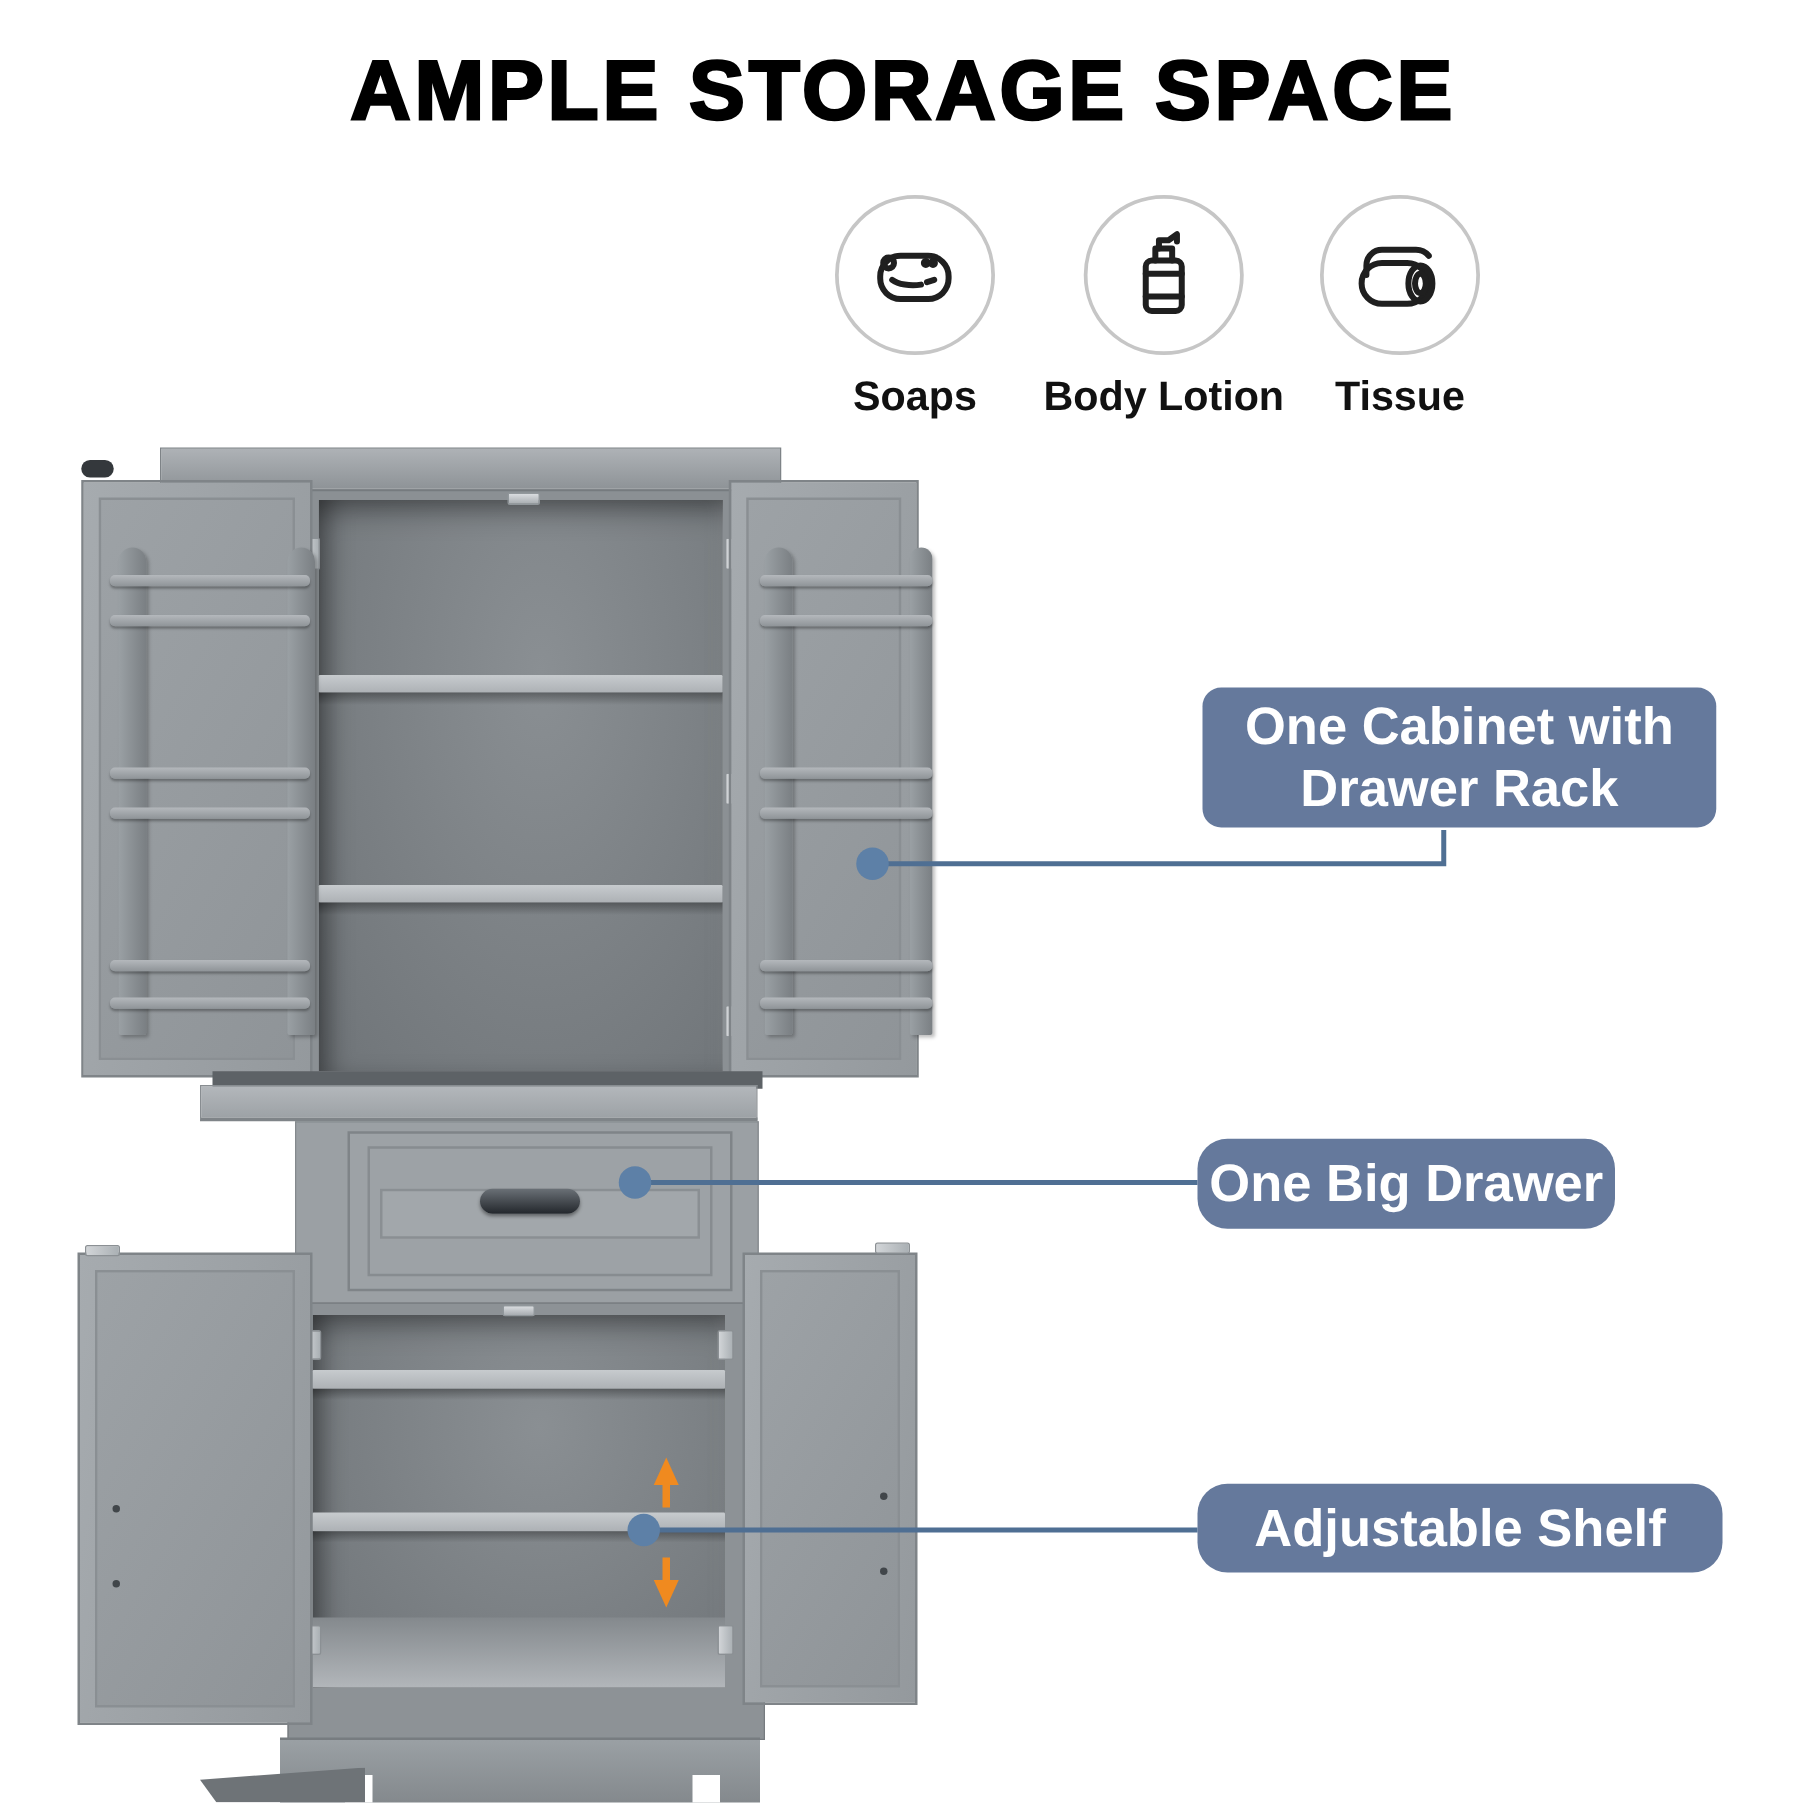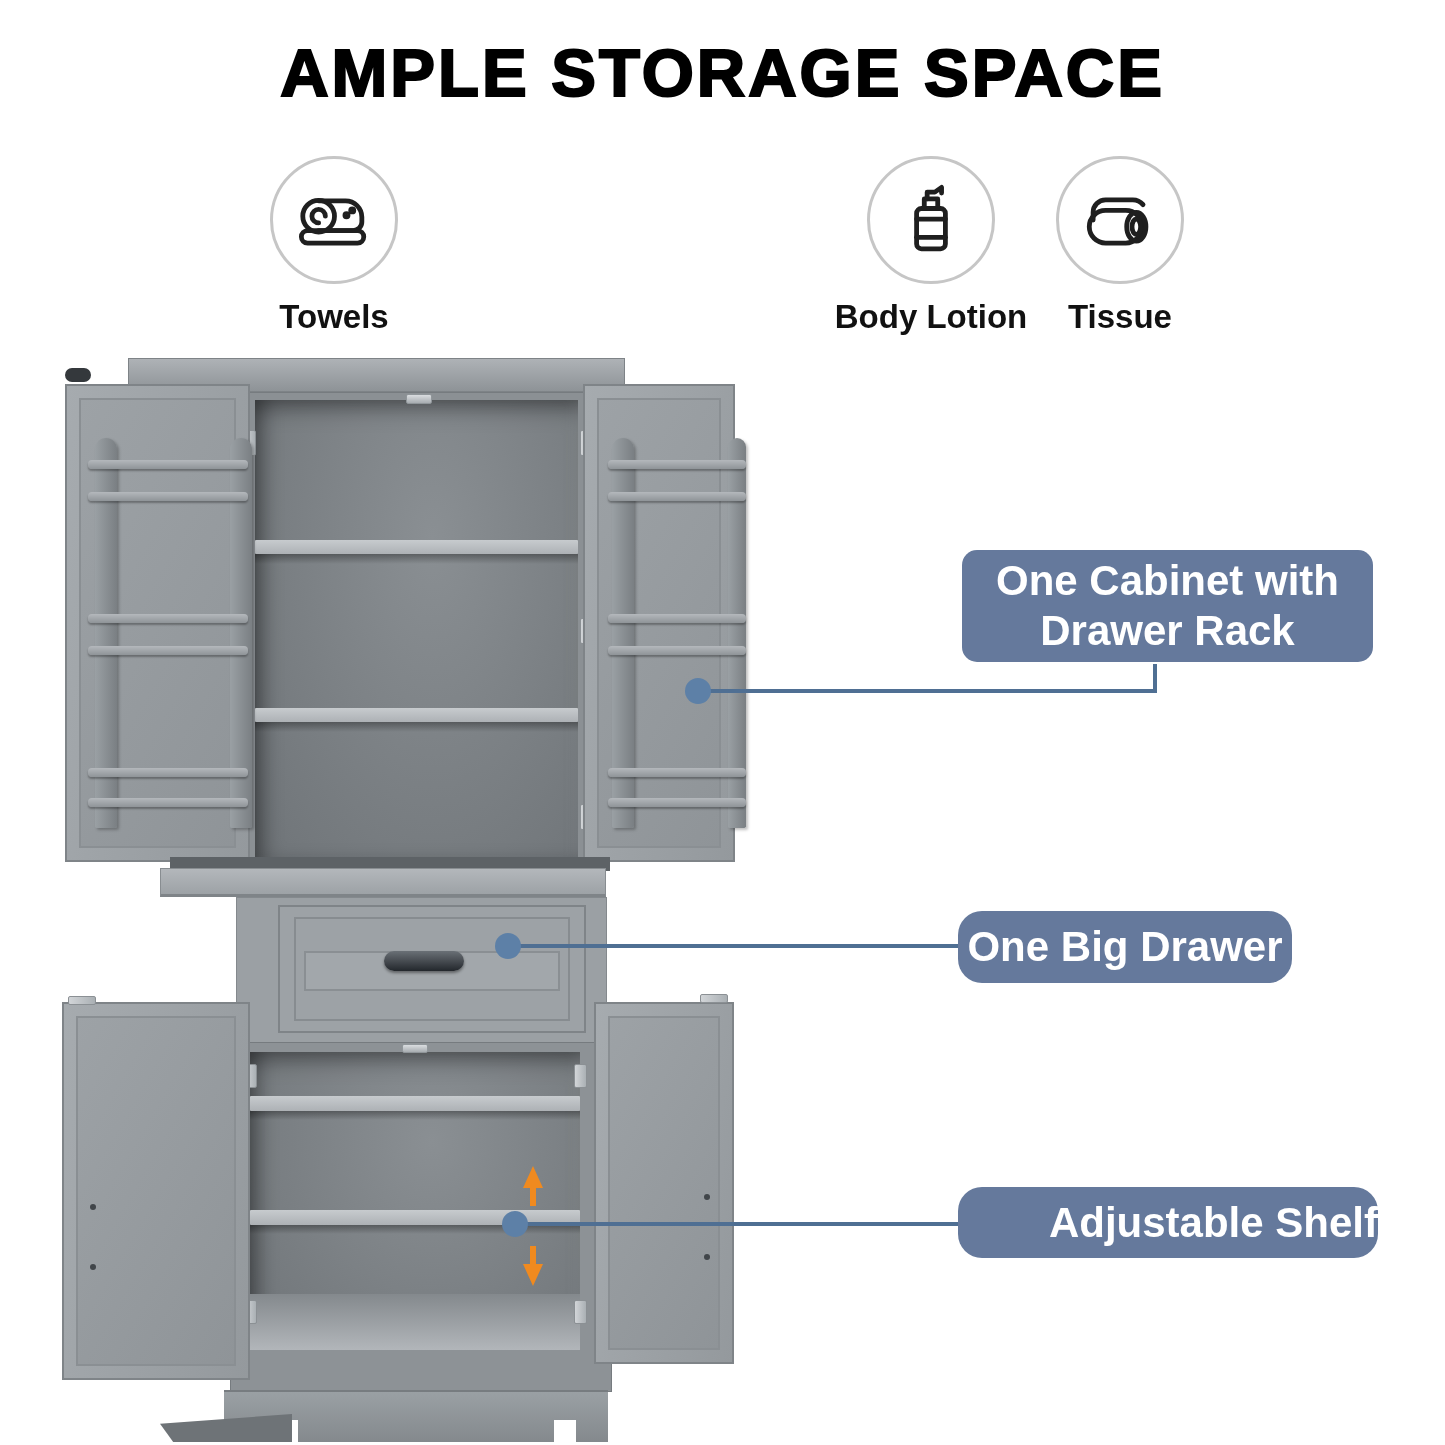--- a/index.html
+++ b/index.html
@@ -39,35 +39,35 @@
         font-size:42px;font-weight:700;line-height:50px;text-align:center;}
   .overlay{position:absolute;left:0;top:0;pointer-events:none;}
 </style>
 </head>
 <body>
 
 <div class="page">
 
   <div class="title">AMPLE STORAGE SPACE</div>
 
-  <div class="feature" style="left:234px">
+
+
+  <div class="feature" style="left:632px">
     <div class="fcircle">
       <svg viewBox="0 0 100 100" fill="none" stroke="#1f1f1f" stroke-width="5" stroke-linecap="round" stroke-linejoin="round">
-        <path d="M34,30 H62 a17,17 0 0 1 17,17 v5 a9,9 0 0 1 -9,9 H34"></path>
-        <circle cx="34" cy="46" r="16.5"></circle>
-        <path d="M41,46 a7,7 0 1 0 -7,7"></path>
-        <rect x="16" y="61" width="65" height="13" rx="6.5"></rect>
-        <circle cx="63" cy="45" r="1.6" fill="#1f1f1f"></circle>
-        <circle cx="69" cy="40" r="1.6" fill="#1f1f1f"></circle>
+        <rect x="21" y="34" width="57" height="36" rx="17"></rect>
+        <path d="M31,54 a20,9 0 0 0 24,4"></path>
+        <path d="M60,56 l6,-2"></path>
+        <circle cx="28" cy="40" r="4.5"></circle>
+        <circle cx="59" cy="40" r="1.6" fill="#1f1f1f"></circle>
+        <circle cx="65" cy="40" r="1.6" fill="#1f1f1f"></circle>
       </svg>
     </div>
-    <div class="flabel">Towels</div>
-  </div>
-
-
+    <div class="flabel">Soaps</div>
+  </div>
 
   <div class="feature" style="left:831px">
     <div class="fcircle">
       <svg viewBox="0 0 100 100" fill="none" stroke="#1f1f1f" stroke-width="5" stroke-linecap="round" stroke-linejoin="round">
         <path d="M40,38 h20 a5,5 0 0 1 5,5 v32 a5,5 0 0 1 -5,5 h-20 a5,5 0 0 1 -5,-5 v-32 a5,5 0 0 1 5,-5 z"></path>
         <line x1="35" y1="49" x2="65" y2="49"></line>
         <line x1="35" y1="68" x2="65" y2="68"></line>
         <path d="M43,38 v-10 h14 v10"></path>
         <path d="M46,28 v-7 h8 l7,-5 v6"></path>
       </svg>
@@ -168,21 +168,21 @@
     <div class="part" style="left:100px;top:1062px;width:132px;height:28px;background:#6e7377;clip-path:polygon(0 35%,100% 0,100% 100%,10% 100%);"></div>
   </div>
 
   <div class="pill" style="left:962px;top:550px;width:411px;height:112px;border-radius:15px;">
     <div>One Cabinet with</div>
     <div>Drawer Rack</div>
   </div>
   <div class="pill" style="left:958px;top:911px;width:334px;height:72px;border-radius:24px;">
     <div>One Big Drawer</div>
   </div>
-  <div class="pill" style="left:958px;top:1187px;width:420px;height:71px;border-radius:24px;align-items:flex-end;">
+  <div class="pill" style="left:958px;top:1187px;width:420px;height:71px;border-radius:24px;">
     <div>Adjustable Shelf</div>
   </div>
 
   <svg class="overlay" width="1445" height="1445" viewBox="0 0 1445 1445">
     <g stroke="#4f6f93" stroke-width="4" fill="none">
       <path d="M698,691 H1155 V664"></path>
       <path d="M508,946 H958"></path>
       <path d="M515,1224 H958"></path>
     </g>
     <g fill="#5d80a7">

